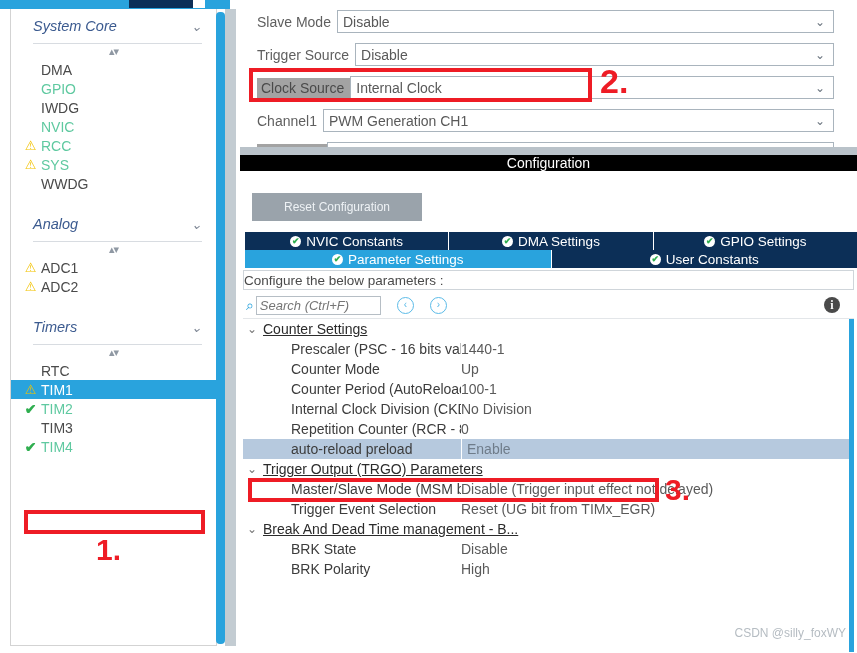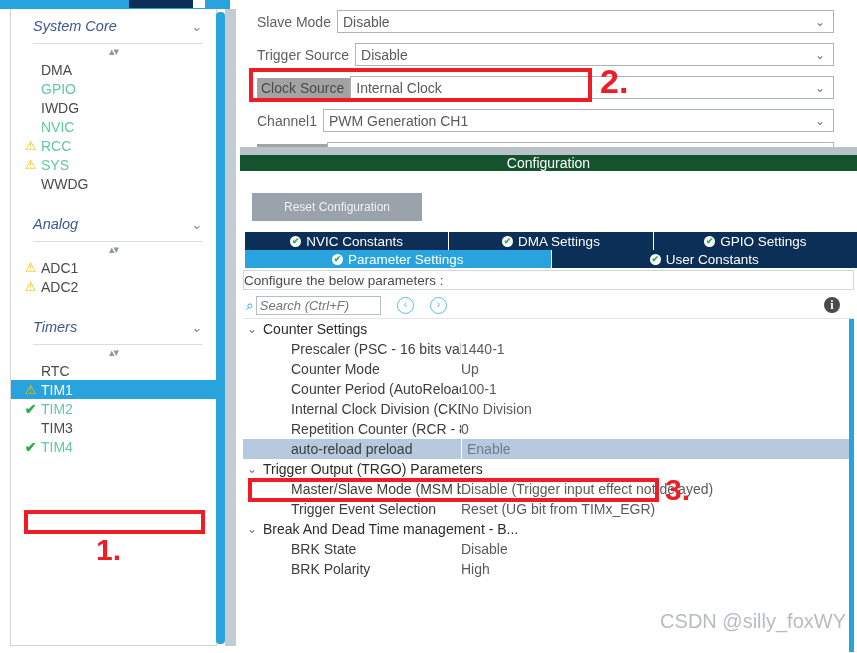--- a/index.html
+++ b/index.html
@@ -173,21 +173,21 @@
 
   
   .cfg-gapbar {
     position: absolute; left: 0; top: 147px;
     width: 617px; height: 8px;
     background: #b9c2c9;
   }
   .cfg-title {
     position: absolute; left: 0; top: 155px;
     width: 617px; height: 16px;
-    background: #14532d;
+    background: #000000;
     color: #ffffff;
     font-size: 14px;
     display: flex;
     align-items: center;
     justify-content: center;
   }
   .cfg-body {
     position: absolute; left: 0; top: 175px;
     width: 617px; height: 478px;
     background: #ffffff;
@@ -319,21 +319,21 @@
     color: #3c3c3c;
   }
   .prow.group {
     padding-left: 4px;
   }
   .prow.group .gchev {
     width: 16px;
     color: #777;
     font-size: 12px;
   }
-  .prow.group .gname { color: #2b2b2b; }
+  .prow.group .gname { color: #2b2b2b; text-decoration: underline; }
   .prow.item .pname {
     width: 218px;
     padding-left: 48px;
     color: #3c3c3c;
     white-space: nowrap;
     overflow: hidden;
   }
   .prow.item .pval {
     color: #5a5a5a;
     white-space: nowrap;
@@ -346,23 +346,23 @@
     border-left: 1px solid #ffffff;
     height: 20px;
     width: 243px;
     display: flex;
     align-items: center;
     padding-left: 5px;
     color: #6f7c8a;
   }
   .watermark {
     position: absolute;
-    right: 8px; bottom: 19px;
+    right: 8px; bottom: 12px;
     color: #b5bcc2;
-    font-size: 20px;
+    font-size: 12px;
   }
 </style>
 </head>
 <body>
 
 <div id="root">
 
   <div class="topstrip"></div>
   <div class="topstrip-dark"></div>
   <div class="topstrip-white"></div>

